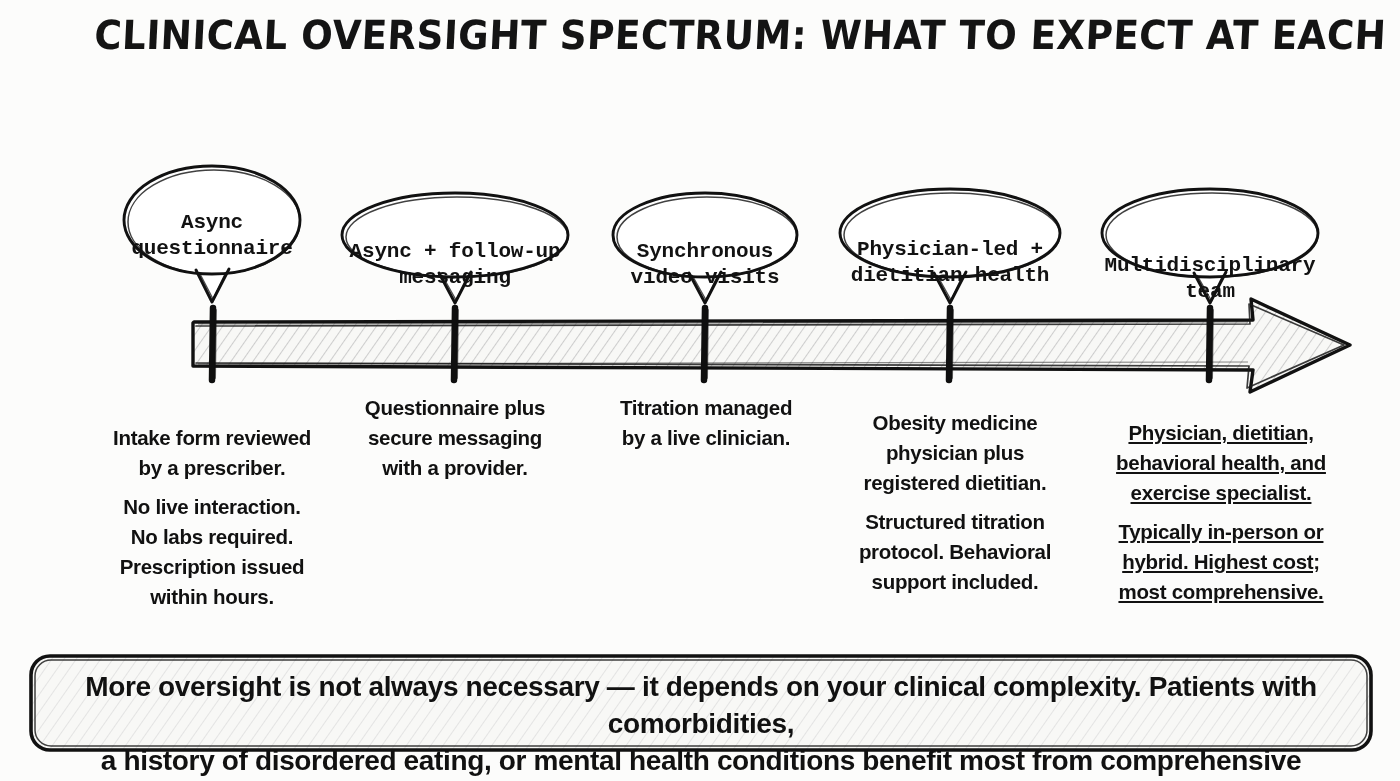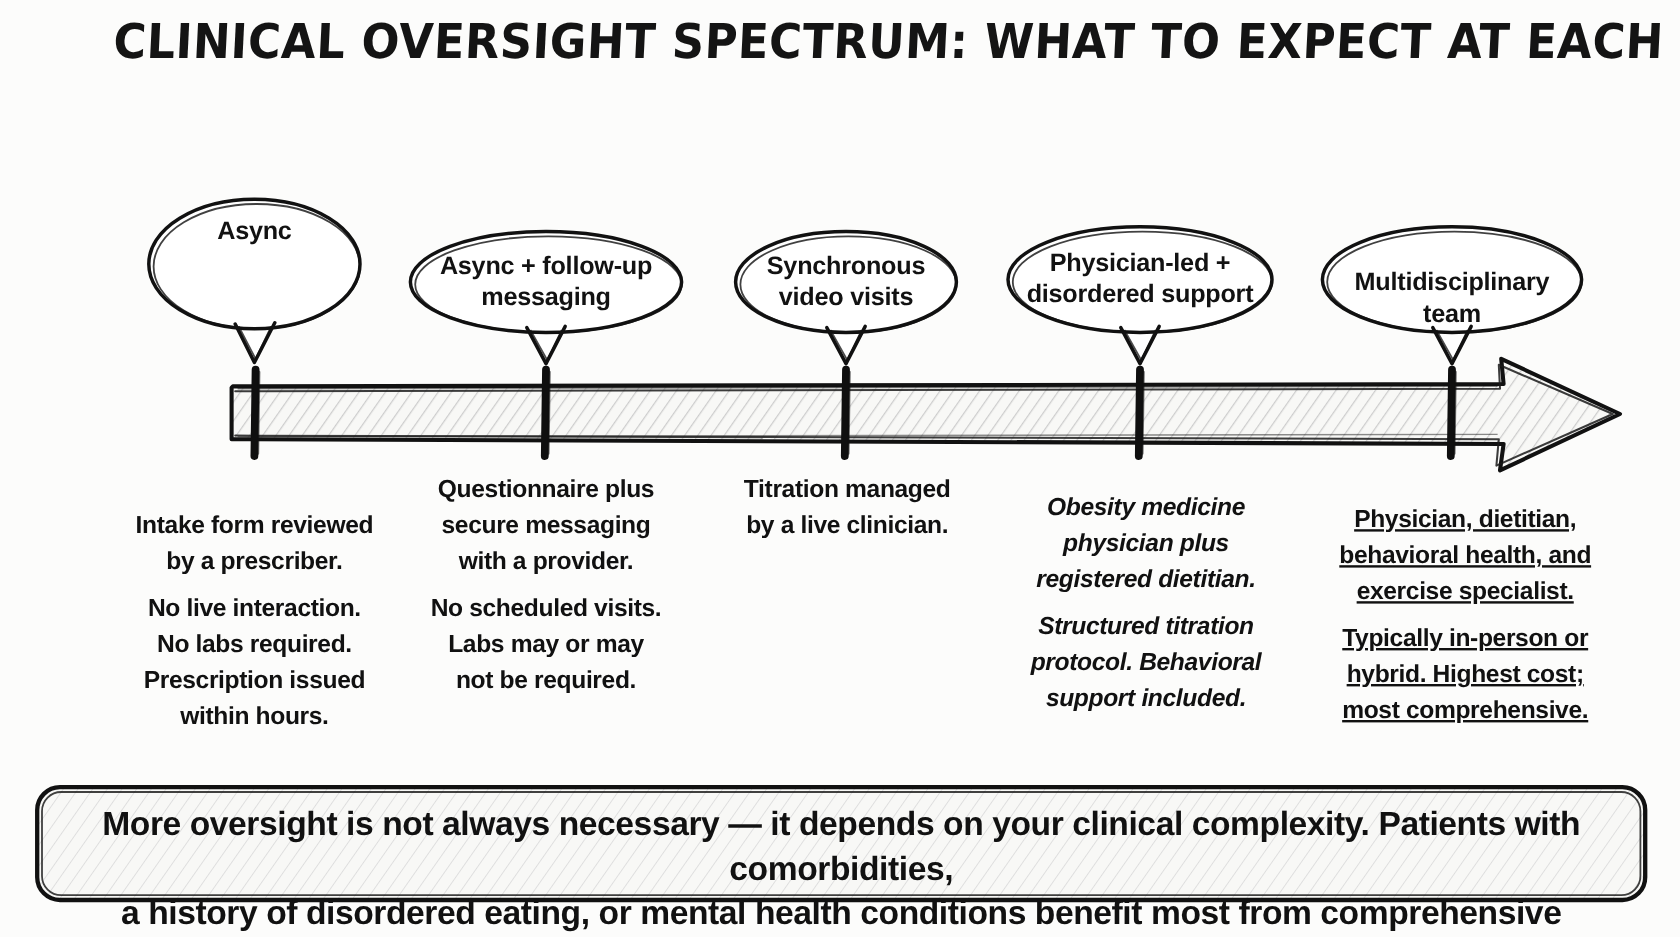--- a/index.html
+++ b/index.html
@@ -27,26 +27,27 @@
     line-height: 54px;
   }
 
   
   #sketch { position: absolute; left: 0; top: 0; width: 1400px; height: 781px; }
 
   
   .bubble-text {
     position: absolute;
     text-align: center;
-    font-family: Liberation Sans, sans-serif;
+    font-family: Liberation Mono, monospace;
     font-weight: 700;
     font-size: 21px;
     line-height: 26px;
     color: #121212;
     letter-spacing: -0.2px;
+    margin-top: 30px;
   }
 
   
   .col {
     position: absolute;
     text-align: center;
     font-family: "Liberation Sans", sans-serif;
     font-weight: 700;
     font-size: 20.5px;
     line-height: 30px;
@@ -167,35 +168,36 @@
     <g>
       <rect x="31" y="656" width="1340" height="94" rx="19" ry="19" fill="#f8f8f6"></rect>
       <rect x="31" y="656" width="1340" height="94" rx="19" ry="19" fill="url(#hatchSoft)"></rect>
       <rect x="31" y="656" width="1340" height="94" rx="19" ry="19" fill="none" stroke="#111" stroke-width="3.6"></rect>
       <rect x="35" y="660" width="1332" height="86" rx="16" ry="16" fill="none" stroke="#111" stroke-width="1.5" opacity="0.8"></rect>
     </g>
   </svg>
 
   <div class="bubble-text" style="left:124px; top:180px; width:176px;">
     <div>Async</div>
+    <div>questionnaire</div>
   </div>
 
   <div class="bubble-text" style="left:342px; top:209px; width:226px;">
     <div>Async + follow-up</div>
     <div>messaging</div>
   </div>
 
   <div class="bubble-text" style="left:613px; top:209px; width:184px;">
     <div>Synchronous</div>
     <div>video visits</div>
   </div>
 
   <div class="bubble-text" style="left:840px; top:207px; width:220px;">
     <div>Physician-led +</div>
-    <div>disordered support</div>
+    <div>dietitian health</div>
   </div>
 
   <div class="bubble-text" style="left:1102px; top:223px; width:216px;">
     <div>Multidisciplinary</div>
     <div>team</div>
   </div>
 
   <div class="col" style="left:66px; top:423px; width:292px;">
     <div class="para">
       <div>Intake form reviewed</div>
@@ -208,35 +210,30 @@
       <div>within hours.</div>
     </div>
   </div>
 
   <div class="col" style="left:336px; top:393px; width:238px;">
     <div class="para">
       <div>Questionnaire plus</div>
       <div>secure messaging</div>
       <div>with a provider.</div>
     </div>
-    <div class="para">
-      <div>No scheduled visits.</div>
-      <div>Labs may or may</div>
-      <div>not be required.</div>
-    </div>
   </div>
 
   <div class="col" style="left:592px; top:393px; width:228px;">
     <div class="para">
       <div>Titration managed</div>
       <div>by a live clinician.</div>
     </div>
   </div>
 
-  <div class="col" style="left:840px; top:408px; width:230px;font-style:italic;">
+  <div class="col" style="left:840px; top:408px; width:230px;">
     <div class="para">
       <div>Obesity medicine</div>
       <div>physician plus</div>
       <div>registered dietitian.</div>
     </div>
     <div class="para">
       <div>Structured titration</div>
       <div>protocol. Behavioral</div>
       <div>support included.</div>
     </div>

